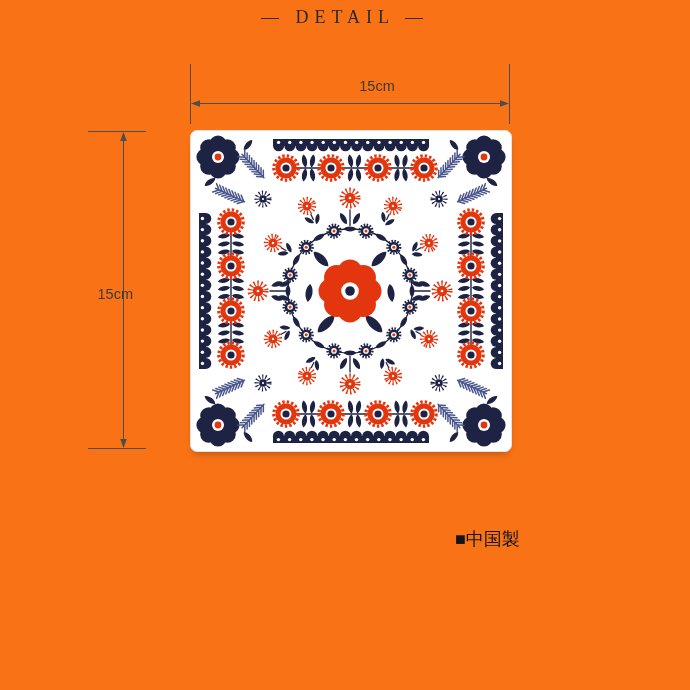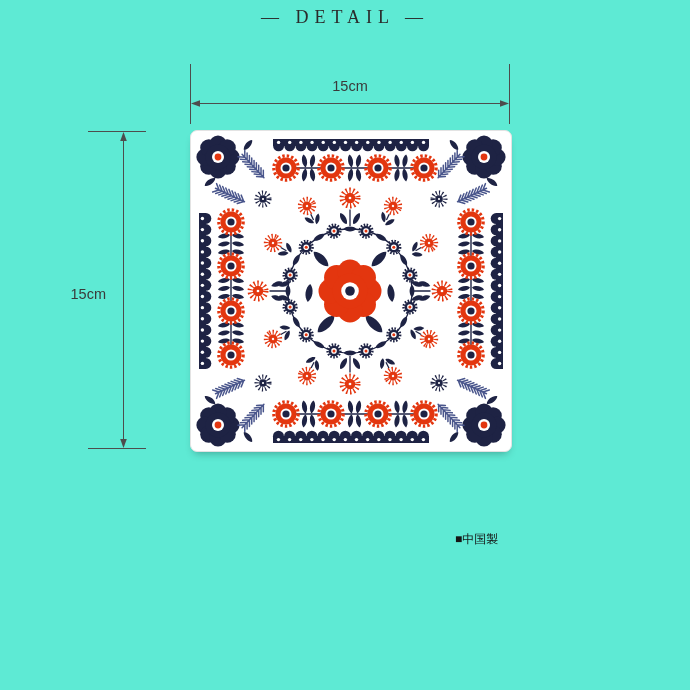--- a/index.html
+++ b/index.html
@@ -1,34 +1,34 @@
 <!DOCTYPE html>
 <html style="--red: #e3360f; --navy: #1e2344; --fern: #4a568c; --dim-line: #4d4d4d; --text: #151515;"><head>
 <meta charset="utf-8">
 <style>
   :root{
     --red:#e3360f; --navy:#1e2344; --fern:#4a568c;
     --dim-line:#4d4d4d; --text:#151515;
   }
   html,body{margin:0;padding:0;background:#fff;}
-  .page{position:relative;width:690px;height:690px;background:#5eead4;overflow:hidden;
+  .page{position:relative;width:690px;height:690px;background:#f97316;overflow:hidden;
         font-family:"Liberation Sans","DejaVu Sans",sans-serif;}
   .title{position:absolute;top:7px;left:0;width:690px;text-align:center;
          font-family:"Liberation Serif","DejaVu Serif",serif;
          font-size:18px;font-weight:500;letter-spacing:6px;color:#2b2b2b;}
   .dims{position:absolute;left:0;top:0;pointer-events:none;}
-  .dim-label{position:absolute;font-size:14.5px;color:#3a3a3a;}
+  .dim-label{position:absolute;font-size:14.5px;color:#3a3a3a;padding-left:27px;}
   .dim-label.w{left:190px;top:78px;width:320px;text-align:center;}
   .dim-label.h{left:40px;top:286px;width:66px;text-align:right;}
   .tile{position:absolute;left:190px;top:130px;width:320px;height:320px;
         background:#fff;border:1px solid #e3e3e3;border-radius:7px;
         box-shadow:0 5px 9px -4px rgba(0,0,0,.30);overflow:hidden;}
   .tile svg{display:block;}
   .specs{position:absolute;left:455px;top:527px;color:var(--text);
-         font-size:12px;line-height:24px;white-space:nowrap;}
+         font-size:18px;line-height:24px;white-space:nowrap;}
 </style>
 </head>
 <body>
 
 <div class="page">
 
   <div class="title">— DETAIL —</div>
 
   <svg class="dims" width="690" height="690" viewBox="0 0 690 690">
     <g stroke="var(--dim-line)" stroke-width="1">

